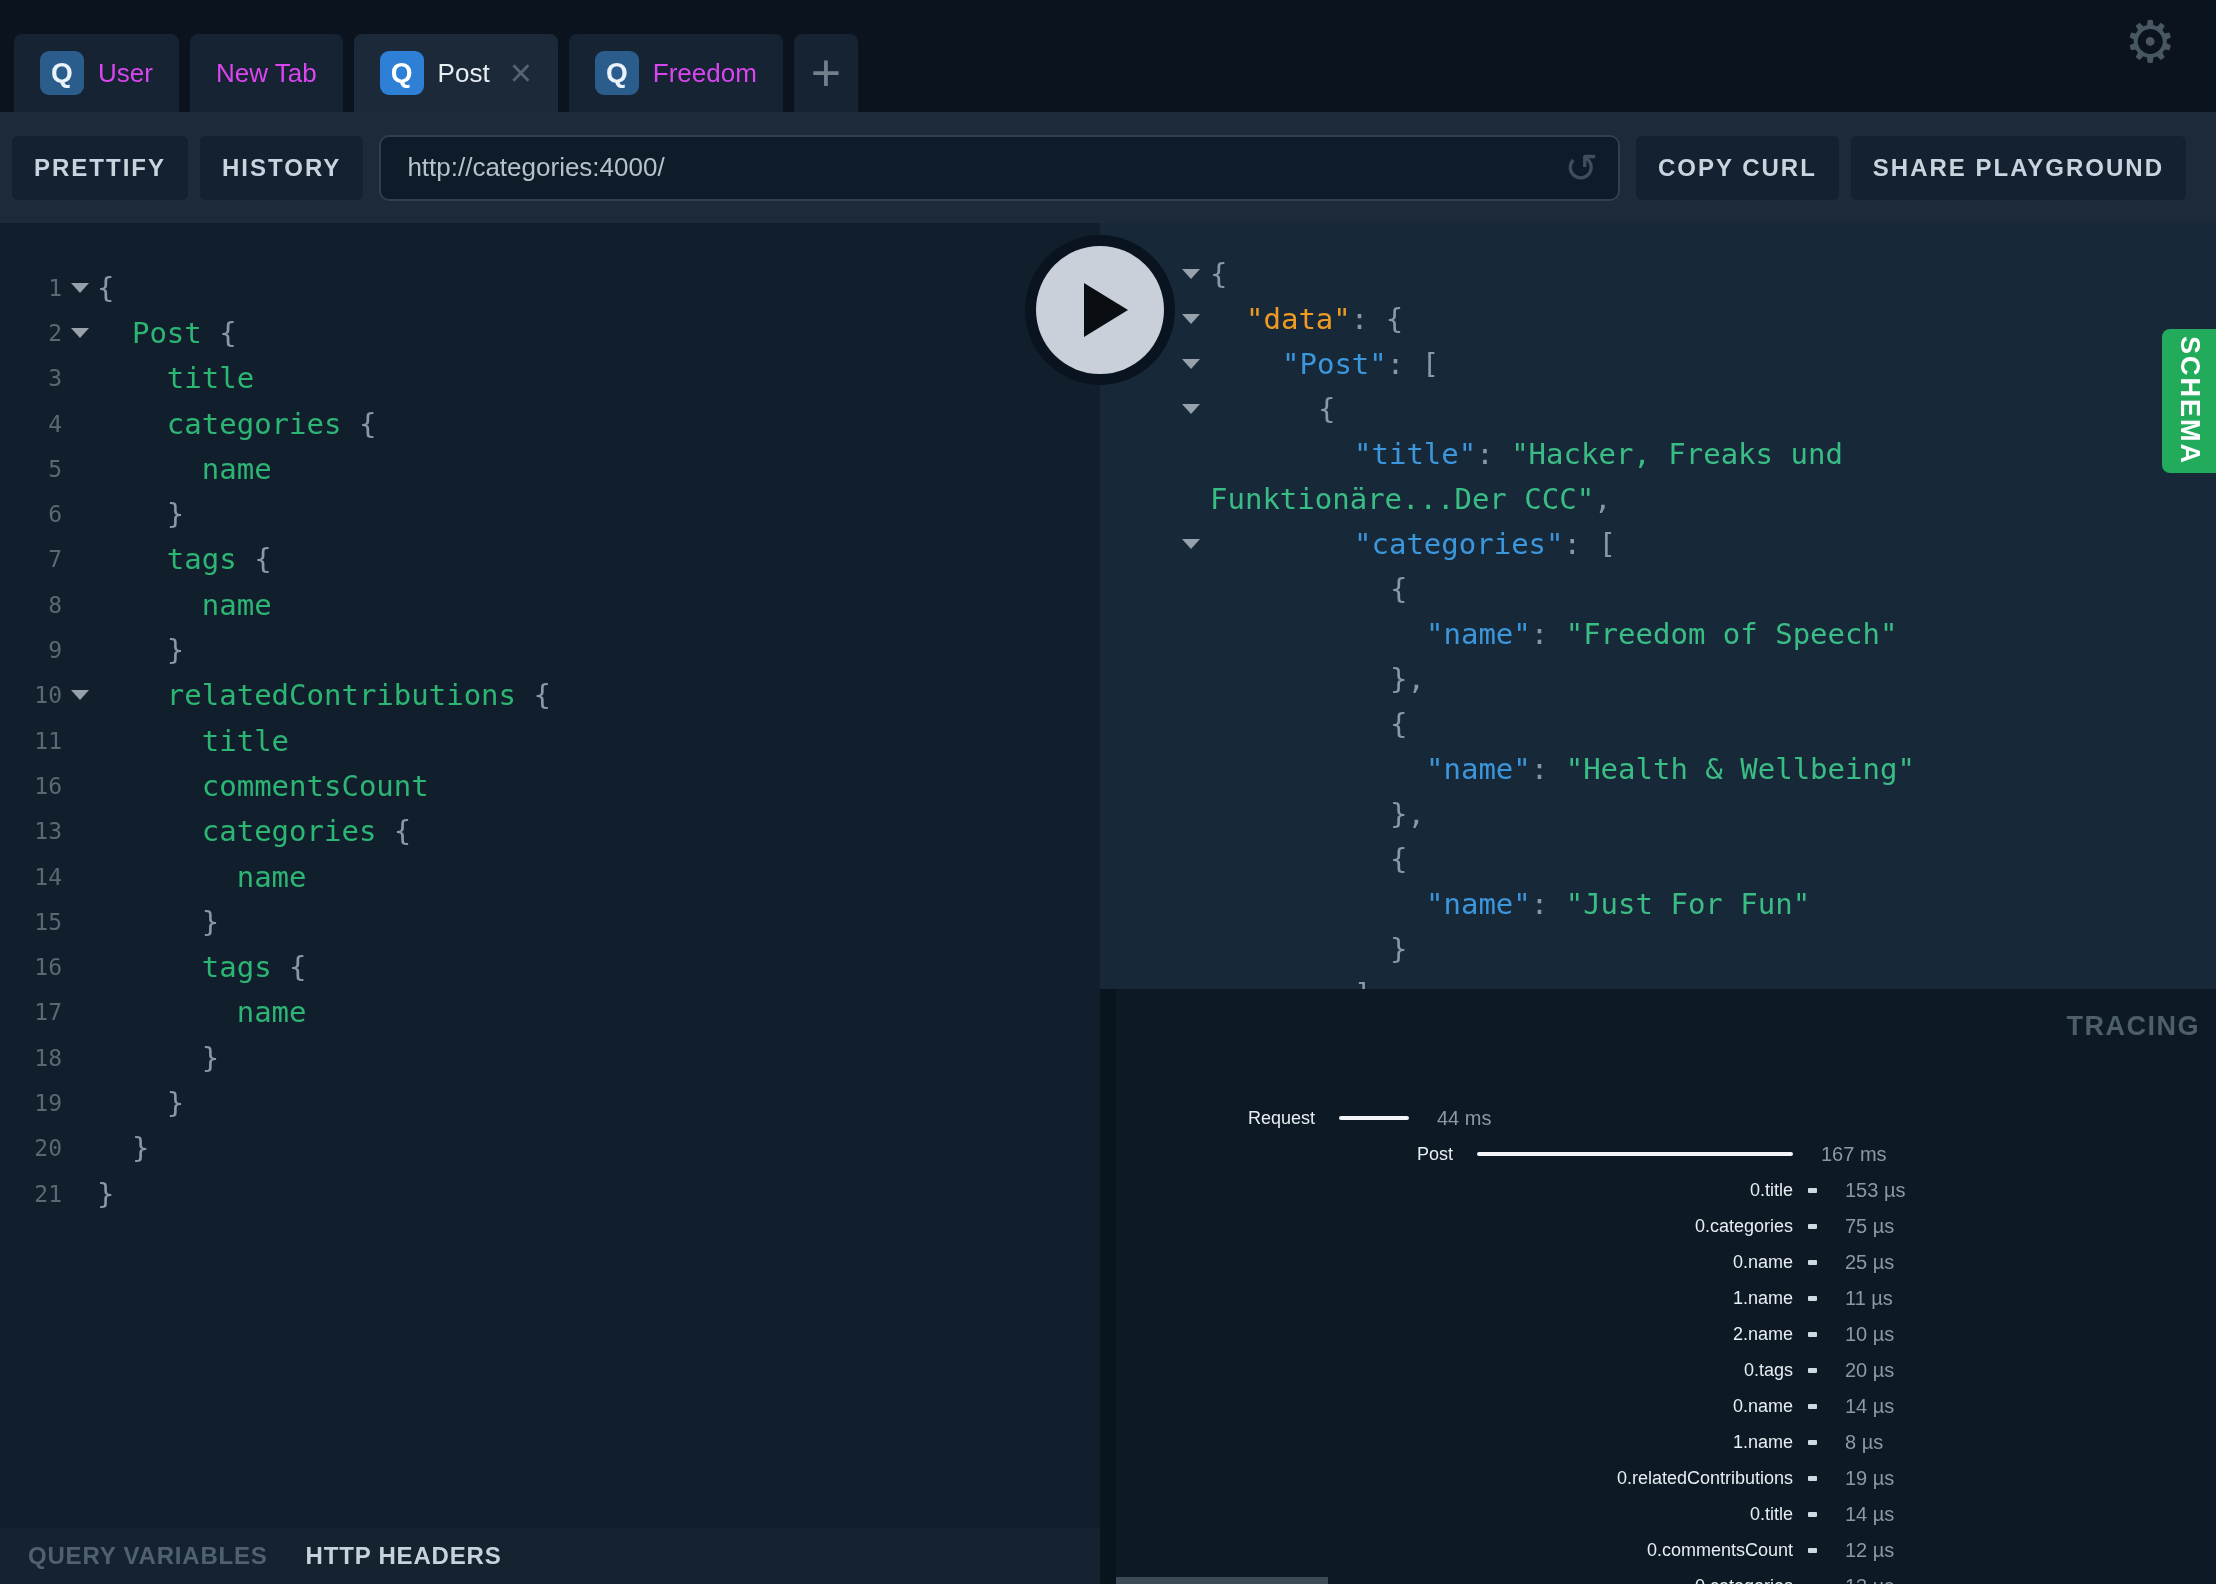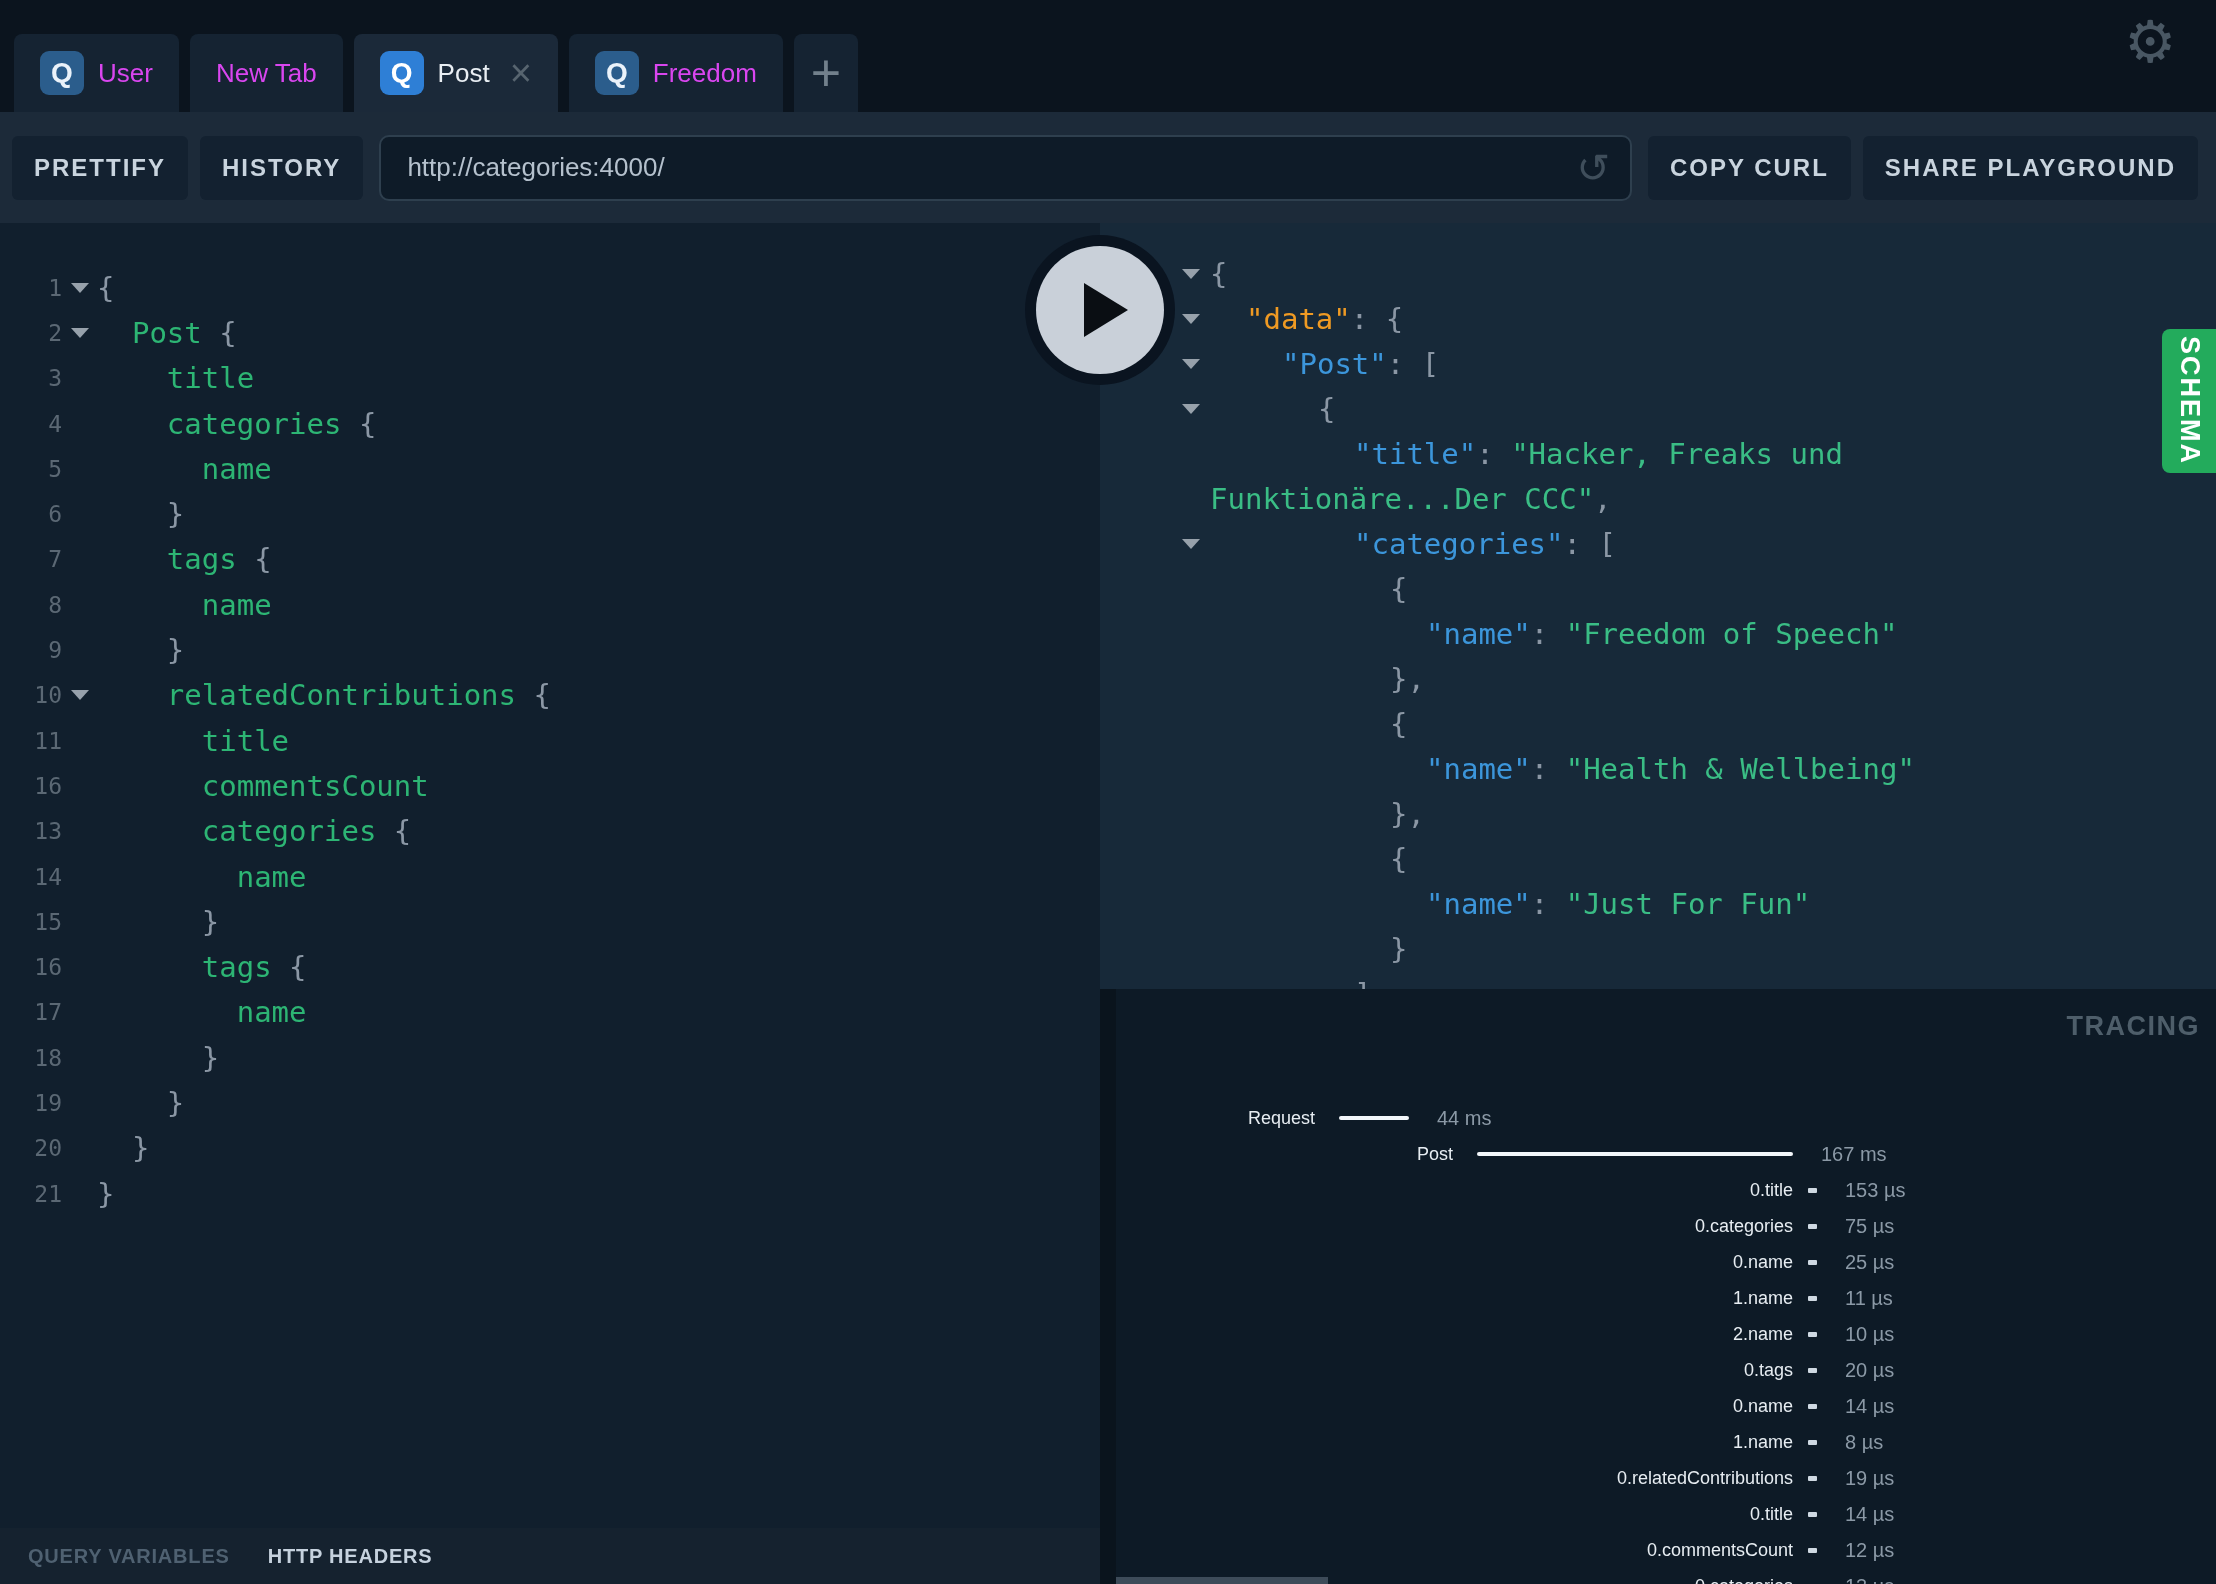--- a/index.html
+++ b/index.html
@@ -21,21 +21,21 @@
   .tab.active .badge{background:var(--c-accent-blue,#2e7fd6);color:#fff;}
   .tab-close{font-size:38px;line-height:1;color:#57646f;margin-left:6px;font-weight:400;}
   .plus-tab{height:78px;width:64px;margin-left:11px;background:#152332;border-radius:8px 8px 0 0;
             display:flex;align-items:center;justify-content:center;cursor:pointer;}
   .plus-tab span{font-size:52px;font-weight:200;color:#72808c;line-height:1;}
   .gear{position:absolute;right:40px;top:8px;font-size:58px;color:#495763;
         font-family:"DejaVu Sans",sans-serif;cursor:pointer;}
 
   
   .toolbar{position:absolute;left:0;top:112px;width:2216px;height:111px;background:#1c2a39;
-           display:flex;align-items:center;padding:0 12px 0 6px;box-sizing:border-box;}
+           display:flex;align-items:center;padding:0 24px 0 6px;box-sizing:border-box;}
   .tbtn{height:64px;border:none;border-radius:6px;background:#132130;color:#c9d4de;
         font-family:"Liberation Sans",sans-serif;font-size:24px;font-weight:700;
         letter-spacing:2px;padding:0 22px;margin:0 6px;cursor:pointer;white-space:nowrap;}
   .url-field{flex:1;height:66px;margin:0 10px;background:#0e1b28;border:2px solid #2e3f4e;
              border-radius:10px;display:flex;align-items:center;position:relative;box-sizing:border-box;}
   .url-text{font-size:26px;color:#b5c1cd;padding-left:26px;}
   .reload{position:absolute;right:20px;font-size:40px;color:#3f4e5b;
           font-family:"DejaVu Sans",sans-serif;cursor:pointer;line-height:1;}
 
   
@@ -50,21 +50,21 @@
             border-top:10px solid #97a1ab;display:inline-block;}
   .ctext{font-family:"DejaVu Sans Mono",monospace;font-size:29px;white-space:pre;}
   .seg-f{color:var(--c-query-field-green,#2db574);}
   .seg-p{color:#8b97a5;}
   .seg-k{color:var(--c-response-key-blue,#3c96db);}
   .seg-d{color:var(--c-response-data-orange,#ef9a23);}
   .seg-s{color:var(--c-response-string-green,#3abd85);}
 
   .bottom-bar{position:absolute;left:0;bottom:0;width:1100px;height:56px;background:#15222f;
               display:flex;align-items:center;gap:38px;padding-left:28px;box-sizing:border-box;}
-  .bbtab{font-size:20px;font-weight:700;letter-spacing:0.8px;color:#c6d2de;cursor:pointer;}
+  .bbtab{font-size:24px;font-weight:700;letter-spacing:0.8px;color:#c6d2de;cursor:pointer;}
   .bbtab.dim{color:#4f6171;}
 
   .right-pane{position:absolute;left:1100px;top:0;width:1116px;height:1361px;}
   .response{position:absolute;left:0;top:0;width:1116px;height:766px;background:#172939;
             overflow:hidden;padding-top:28px;box-sizing:border-box;}
   .rline{display:flex;align-items:center;height:45px;}
   .rfoldcell{flex:0 0 110px;display:flex;justify-content:flex-end;align-items:center;
              padding-right:10px;box-sizing:border-box;}
   .rtext{font-family:"DejaVu Sans Mono",monospace;font-size:29px;white-space:pre;}
 

